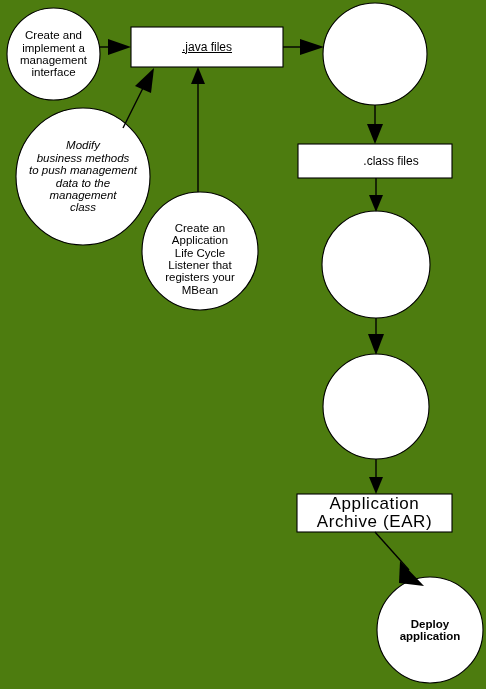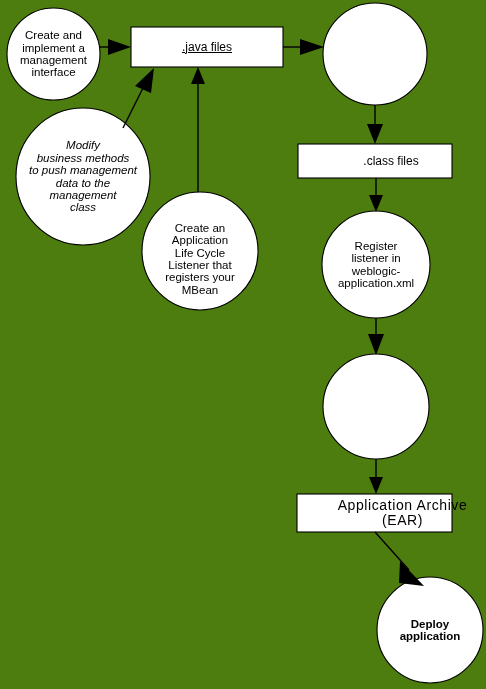--- a/index.html
+++ b/index.html
@@ -46,21 +46,21 @@
     text-align: center;
     color: #000000;
     font-family: "Liberation Sans", sans-serif;
     line-height: 1.08;
     white-space: pre-line;
     pointer-events: none;
   }
   .lbl-circle-sm { font-size: 11.5px; }
   .lbl-circle-md { font-size: 11.5px; }
   .lbl-box { font-size: 12px; }
-  .lbl-box-wide { font-size: 14px; letter-spacing: 0.6px; margin-left: 28px; }
+  .lbl-box-wide { font-size: 17px; letter-spacing: 0.6px; }
 </style>
 </head>
 <body>
 
 <div id="diagram-root">
 
   <svg id="flow-svg" viewBox="0 0 486 689">
 
     <ellipse class="node-shape" cx="53.5" cy="54" rx="46.5" ry="46"></ellipse>
 
@@ -146,24 +146,20 @@
 Life  Cycle
 Listener that
 registers your
 MBean</div>
 
   <div class="node-label lbl-box" style="left:131px; top:27px; width:152px; height:40px;text-decoration:underline;">.java files</div>
 
 
   <div class="node-label lbl-box" style="left:298px; top:144px; width:154px; height:34px;margin-left:16px;">.class files</div>
 
-  <div class="node-label lbl-circle-sm" style="left:322px; top:211px; width:108px; height:107px;">Register
-listener in
-weblogic-
-application.xml</div>
 
 
   <div class="node-label lbl-box-wide" style="left:297px; top:494px; width:155px; height:38px;">Application  Archive  (EAR)</div>
 
   <div class="node-label lbl-circle-sm" style="left:377px; top:577px; width:106px; height:106px;font-weight:bold;">Deploy
 application</div>
 
 </div>
 
 </body></html>

